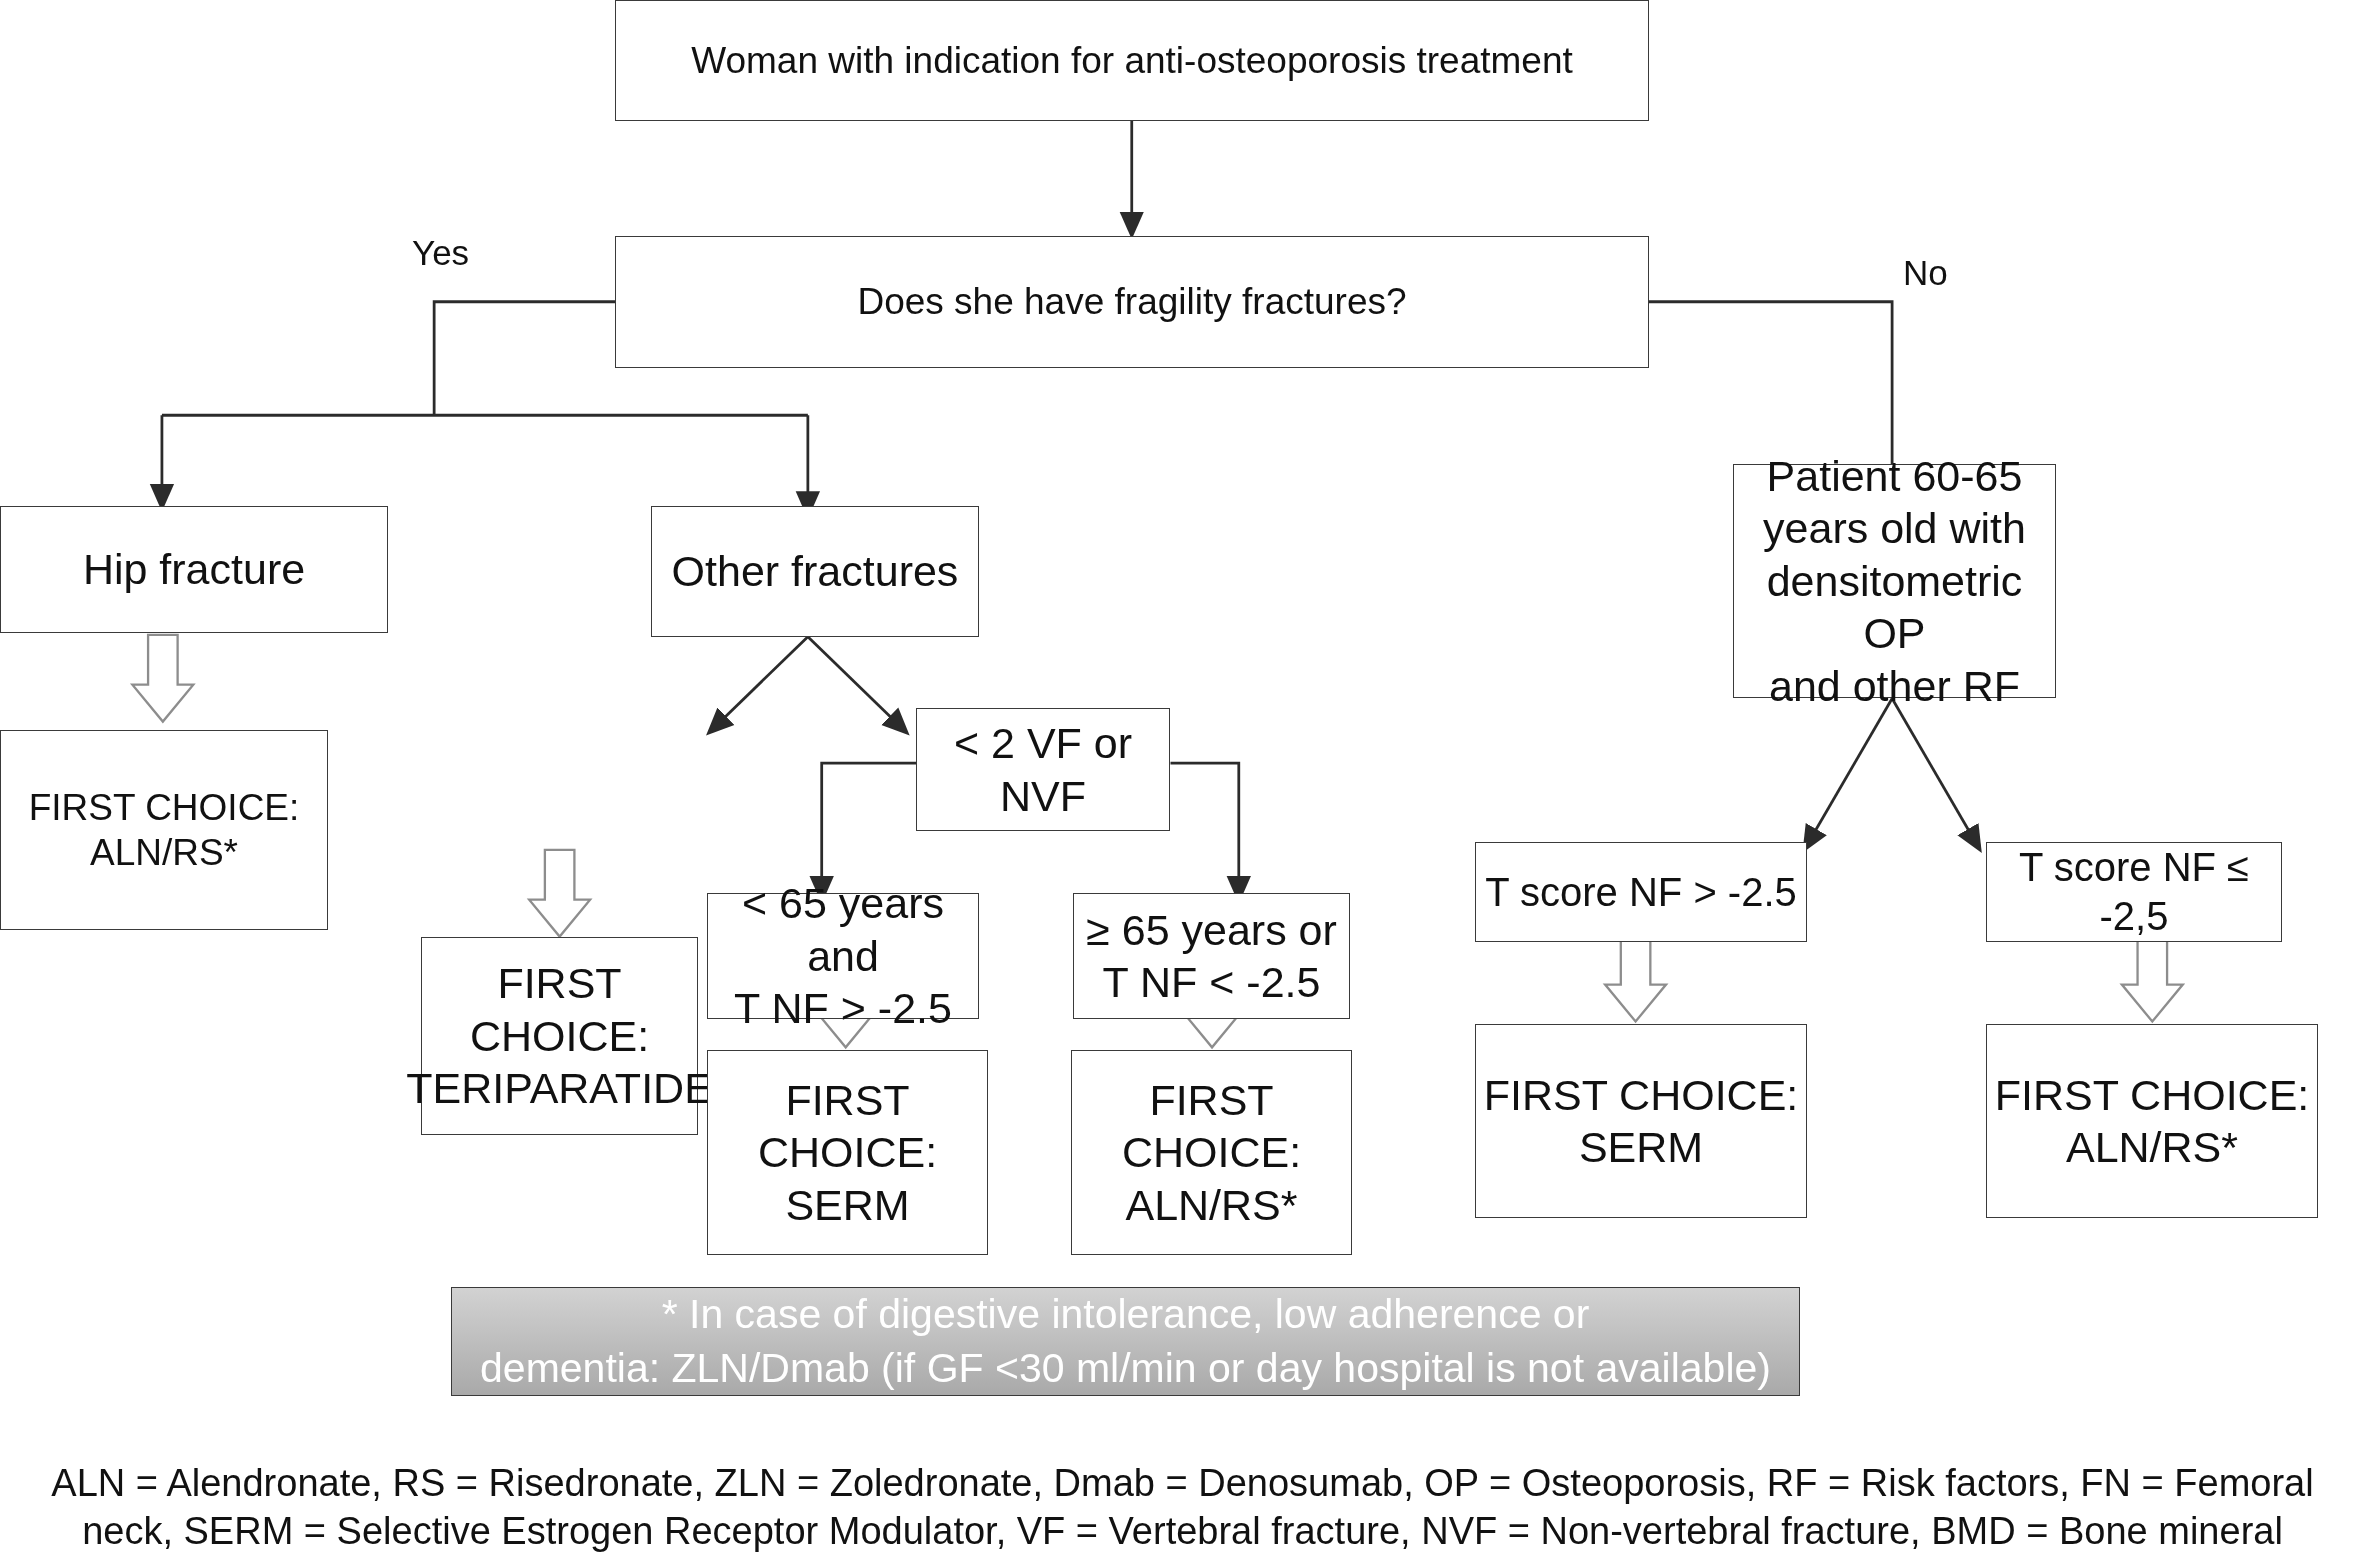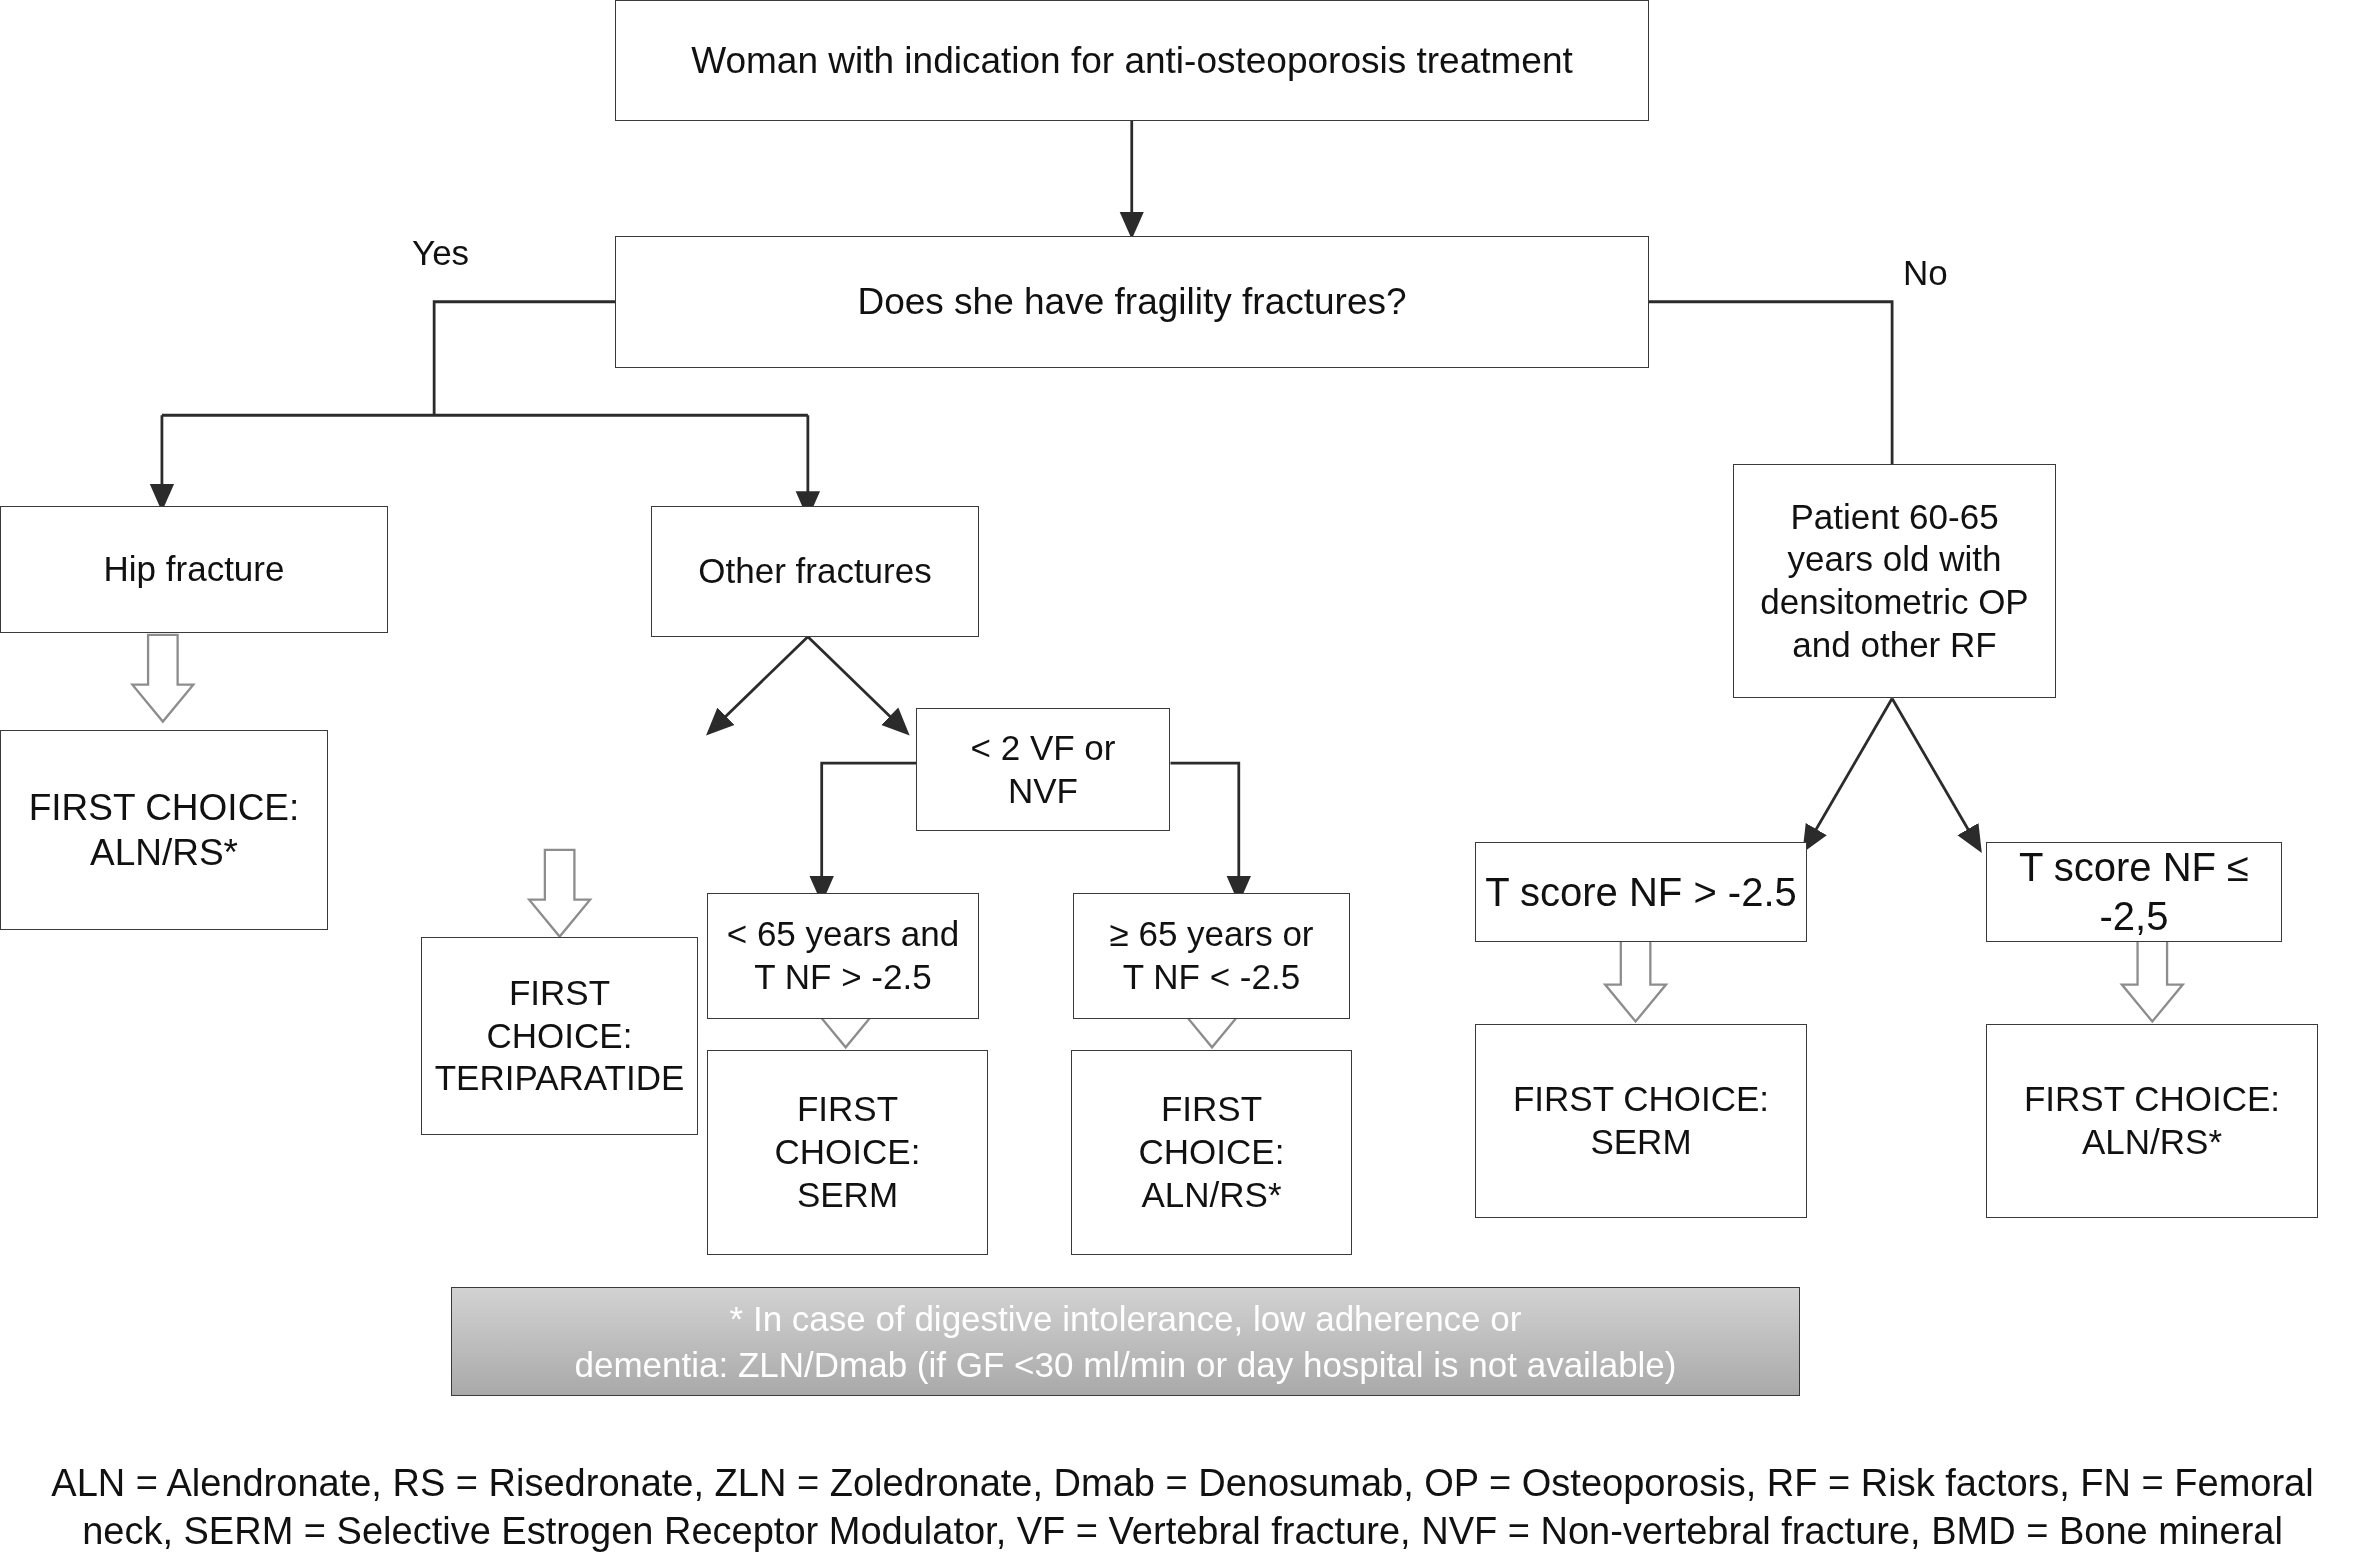--- a/index.html
+++ b/index.html
@@ -27,21 +27,21 @@
     display: flex;
     align-items: center;
     justify-content: center;
     text-align: center;
     line-height: 1.22;
     color: #111111;
     padding: 1.8px 5.5px;
     white-space: pre-line;
   }
   .f36 { font-size: 40px; }
-  .f38 { font-size: 35px; }
+  .f38 { font-size: 43px; }
   .f40 { font-size: 37px; align-items: center; }
 
   
   .edge-label {
     position: absolute;
     font-size: 35px;
     color: #111111;
     white-space: nowrap;
   }
 
@@ -70,21 +70,21 @@
   #footnote-banner {
     position: absolute;
     box-sizing: border-box;
     border: 1.8px solid #3a3a3a;
     background: linear-gradient(to bottom, #d2d2d2 0%, #c2c2c2 40%, #a9a9a9 100%);
     display: flex;
     align-items: center;
     justify-content: center;
     text-align: center;
     color: #ffffff;
-    font-size: 35px;
+    font-size: 41px;
     line-height: 1.3;
     white-space: pre-line;
     padding: 3.7px 11px;
   }
 
   
   #legend {
     position: absolute;
     text-align: center;
     font-size: 38px;

